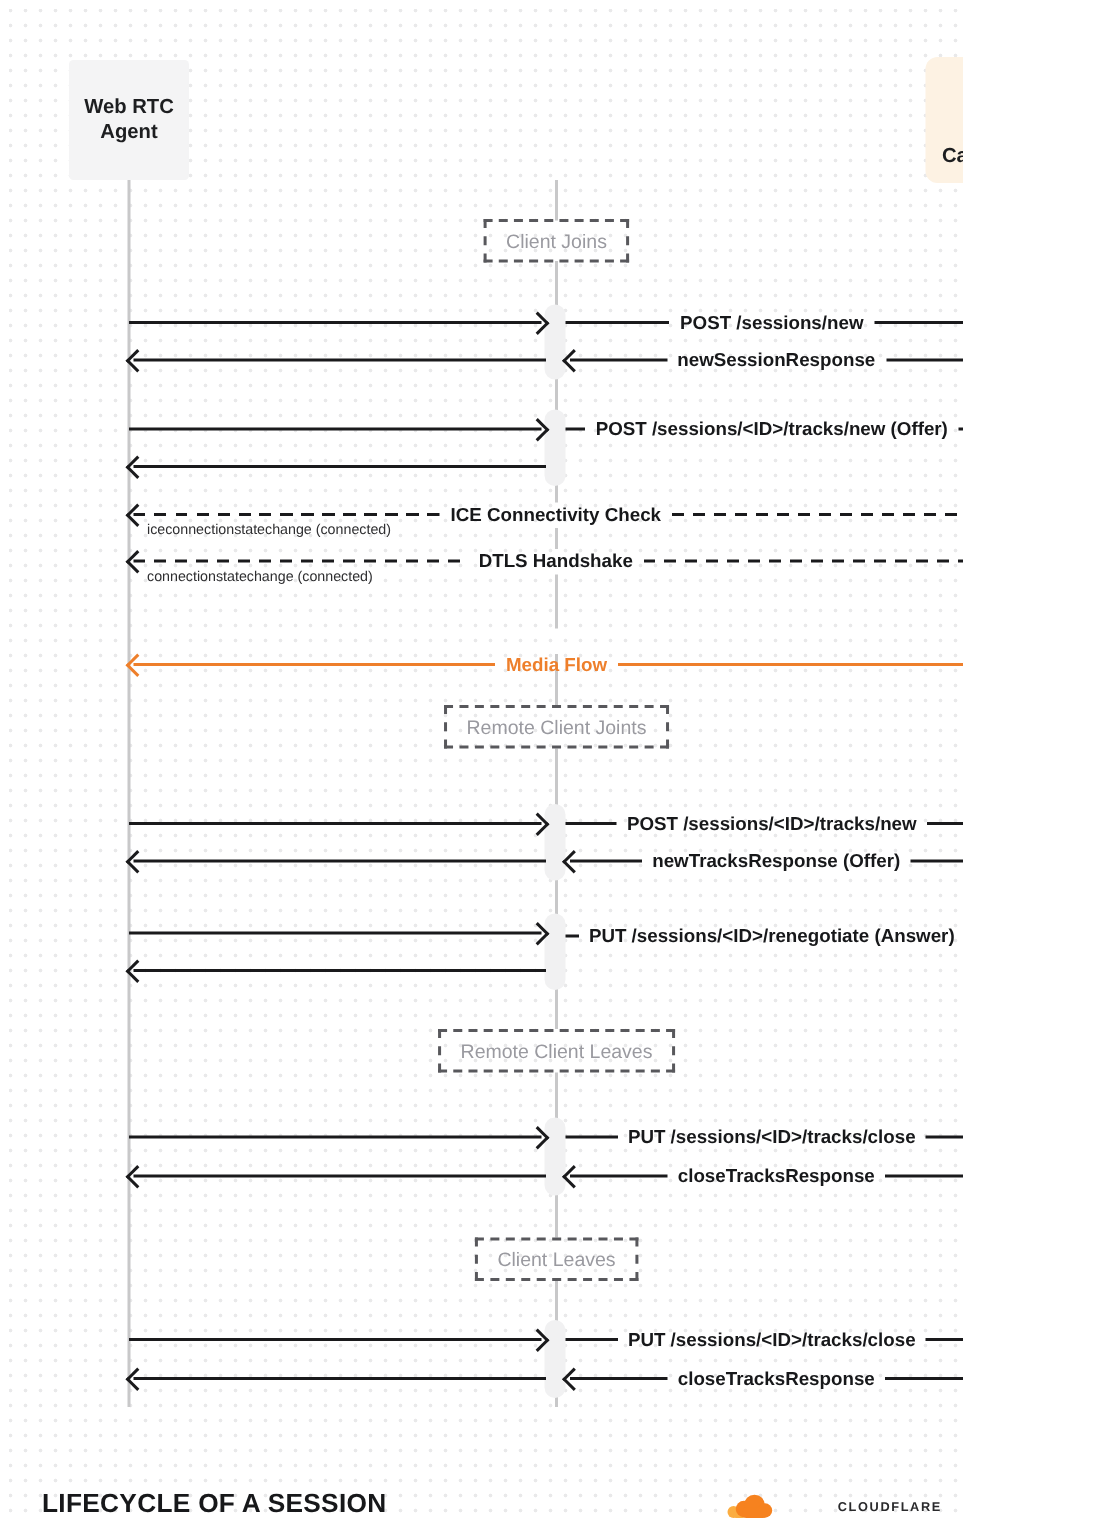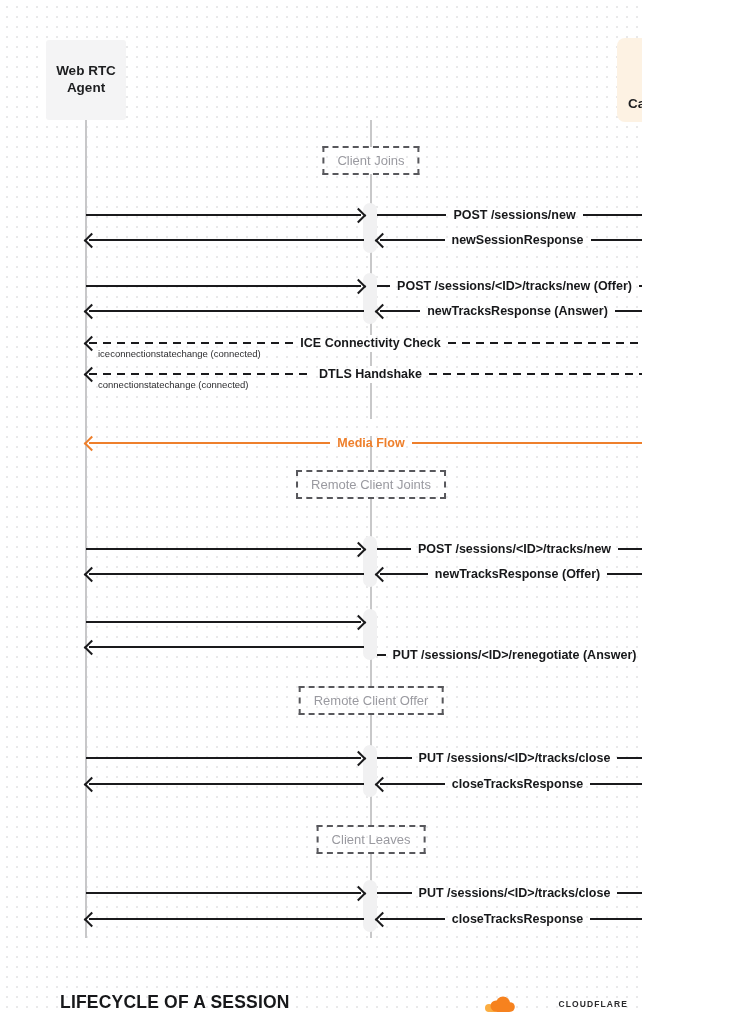--- a/index.html
+++ b/index.html
@@ -39,21 +39,21 @@
   .ar{width:9px;height:9px;border:solid #1a1a1c;border-width:2.5px 2.5px 0 0;flex:none;}
   .ar-r{transform:rotate(45deg);margin-left:-8px;}
   .ar-l{transform:rotate(-135deg);margin-right:-8px;}
   .orange-msg .ln{background:#ee7f2b;}
   .orange-msg .ar{border-color:#ee7f2b;}
   .orange-msg .lbl{color:#ee7f2b;}
   
   .note{position:absolute;left:92px;font-size:9.5px;color:#2e2e30;white-space:nowrap;}
   
   .title{position:absolute;left:22px;top:986px;font-size:17.5px;font-weight:700;
-    color:#17181a;letter-spacing:.2px;white-space:nowrap;margin-left:32px;}
+    color:#17181a;letter-spacing:.2px;white-space:nowrap;}
   .logo{position:absolute;right:14px;top:988px;display:flex;align-items:center;gap:4px;}
   .brand{font-size:8.5px;font-weight:700;color:#2a2a2c;letter-spacing:1.1px;margin-left:36px;}
 </style>
 </head>
 <body>
 
 <div class="canvas">
 
   <div class="life" style="left:79px;top:114px;height:818px;"></div>
   <div class="life" style="left:364px;top:114px;height:27px;"></div>
@@ -80,21 +80,21 @@
     <span style="display:block;height:28px;">
       <svg width="28" height="28" viewBox="0 0 24 24" fill="none" stroke="#ee7f2b" stroke-width="2" stroke-linecap="round" stroke-linejoin="round">
         <path d="M22 16.92v3a2 2 0 0 1-2.18 2 19.79 19.79 0 0 1-8.63-3.07 19.5 19.5 0 0 1-6-6 19.79 19.79 0 0 1-3.07-8.67A2 2 0 0 1 4.11 2h3a2 2 0 0 1 2 1.72 12.84 12.84 0 0 0 .7 2.81 2 2 0 0 1-.45 2.11L8.09 9.91a16 16 0 0 0 6 6l1.27-1.27a2 2 0 0 1 2.11-.45 12.84 12.84 0 0 0 2.81.7A2 2 0 0 1 22 16.92z"></path>
       </svg>
     </span>
     <span>Calls API</span>
   </div>
 
   <div class="phase" style="top:140px;">Client Joins</div>
   <div class="phase" style="top:464px;">Remote Client Joints</div>
-  <div class="phase" style="top:680px;">Remote Client Offer</div>
+  <div class="phase" style="top:680px;">Remote Client Leaves</div>
   <div class="phase" style="top:819px;">Client Leaves</div>
 
   <div class="msg seg-left" style="top:201px;">
     <div class="ln"></div>
     <span class="ar ar-r"></span>
   </div>
   <div class="msg seg-right" style="top:201px;">
     <div class="ln"></div>
     <span class="lbl">POST /sessions/new</span>
     <div class="ln"></div>
@@ -116,26 +116,20 @@
     <div class="ln"></div>
     <span class="ar ar-r"></span>
   </div>
   <div class="msg seg-right" style="top:272px;">
     <div class="ln"></div>
     <span class="lbl">POST /sessions/&lt;ID&gt;/tracks/new (Offer)</span>
     <div class="ln"></div>
     <span class="ar ar-r"></span>
   </div>
 
-  <div class="msg seg-right" style="top:297px;">
-    <span class="ar ar-l"></span>
-    <div class="ln"></div>
-    <span class="lbl">newTracksResponse (Answer)</span>
-    <div class="ln"></div>
-  </div>
   <div class="msg seg-left" style="top:297px;">
     <span class="ar ar-l"></span>
     <div class="ln"></div>
   </div>
 
   <div class="msg full" style="top:329px;">
     <span class="ar ar-l"></span>
     <div class="ln dash"></div>
     <span class="lbl">ICE Connectivity Check</span>
     <div class="ln dash"></div>
@@ -179,21 +173,21 @@
   </div>
   <div class="msg seg-left" style="top:560px;">
     <span class="ar ar-l"></span>
     <div class="ln"></div>
   </div>
 
   <div class="msg seg-left" style="top:608px;">
     <div class="ln"></div>
     <span class="ar ar-r"></span>
   </div>
-  <div class="msg seg-right" style="top:641px;">
+  <div class="msg seg-right" style="top:610px;">
     <div class="ln"></div>
     <span class="lbl">PUT /sessions/&lt;ID&gt;/renegotiate (Answer)</span>
     <div class="ln"></div>
     <span class="ar ar-r"></span>
   </div>
 
   <div class="msg seg-left" style="top:633px;">
     <span class="ar ar-l"></span>
     <div class="ln"></div>
   </div>

